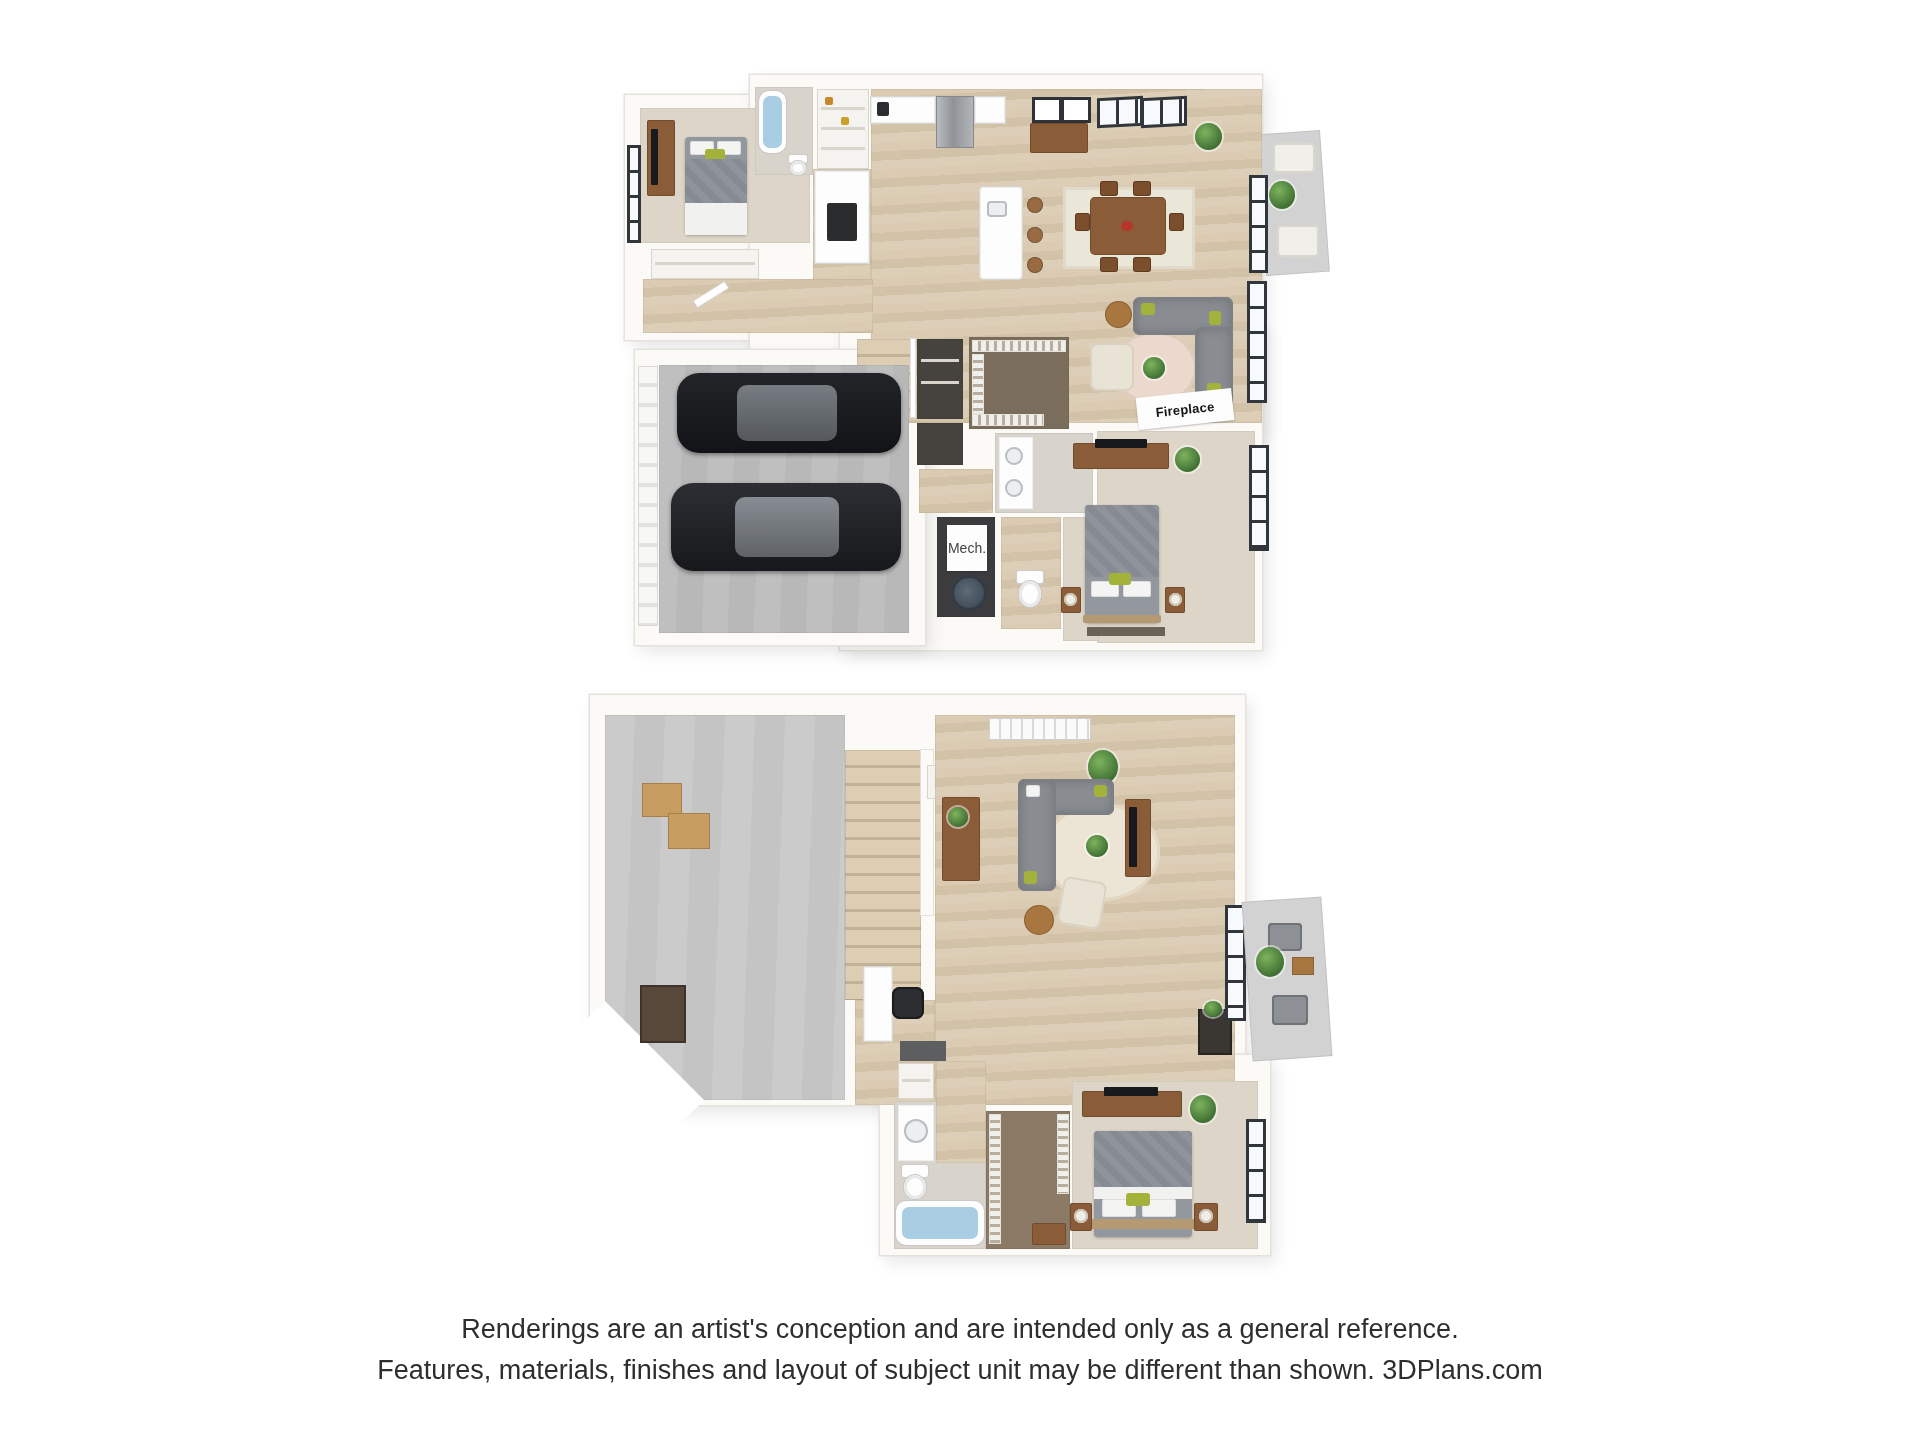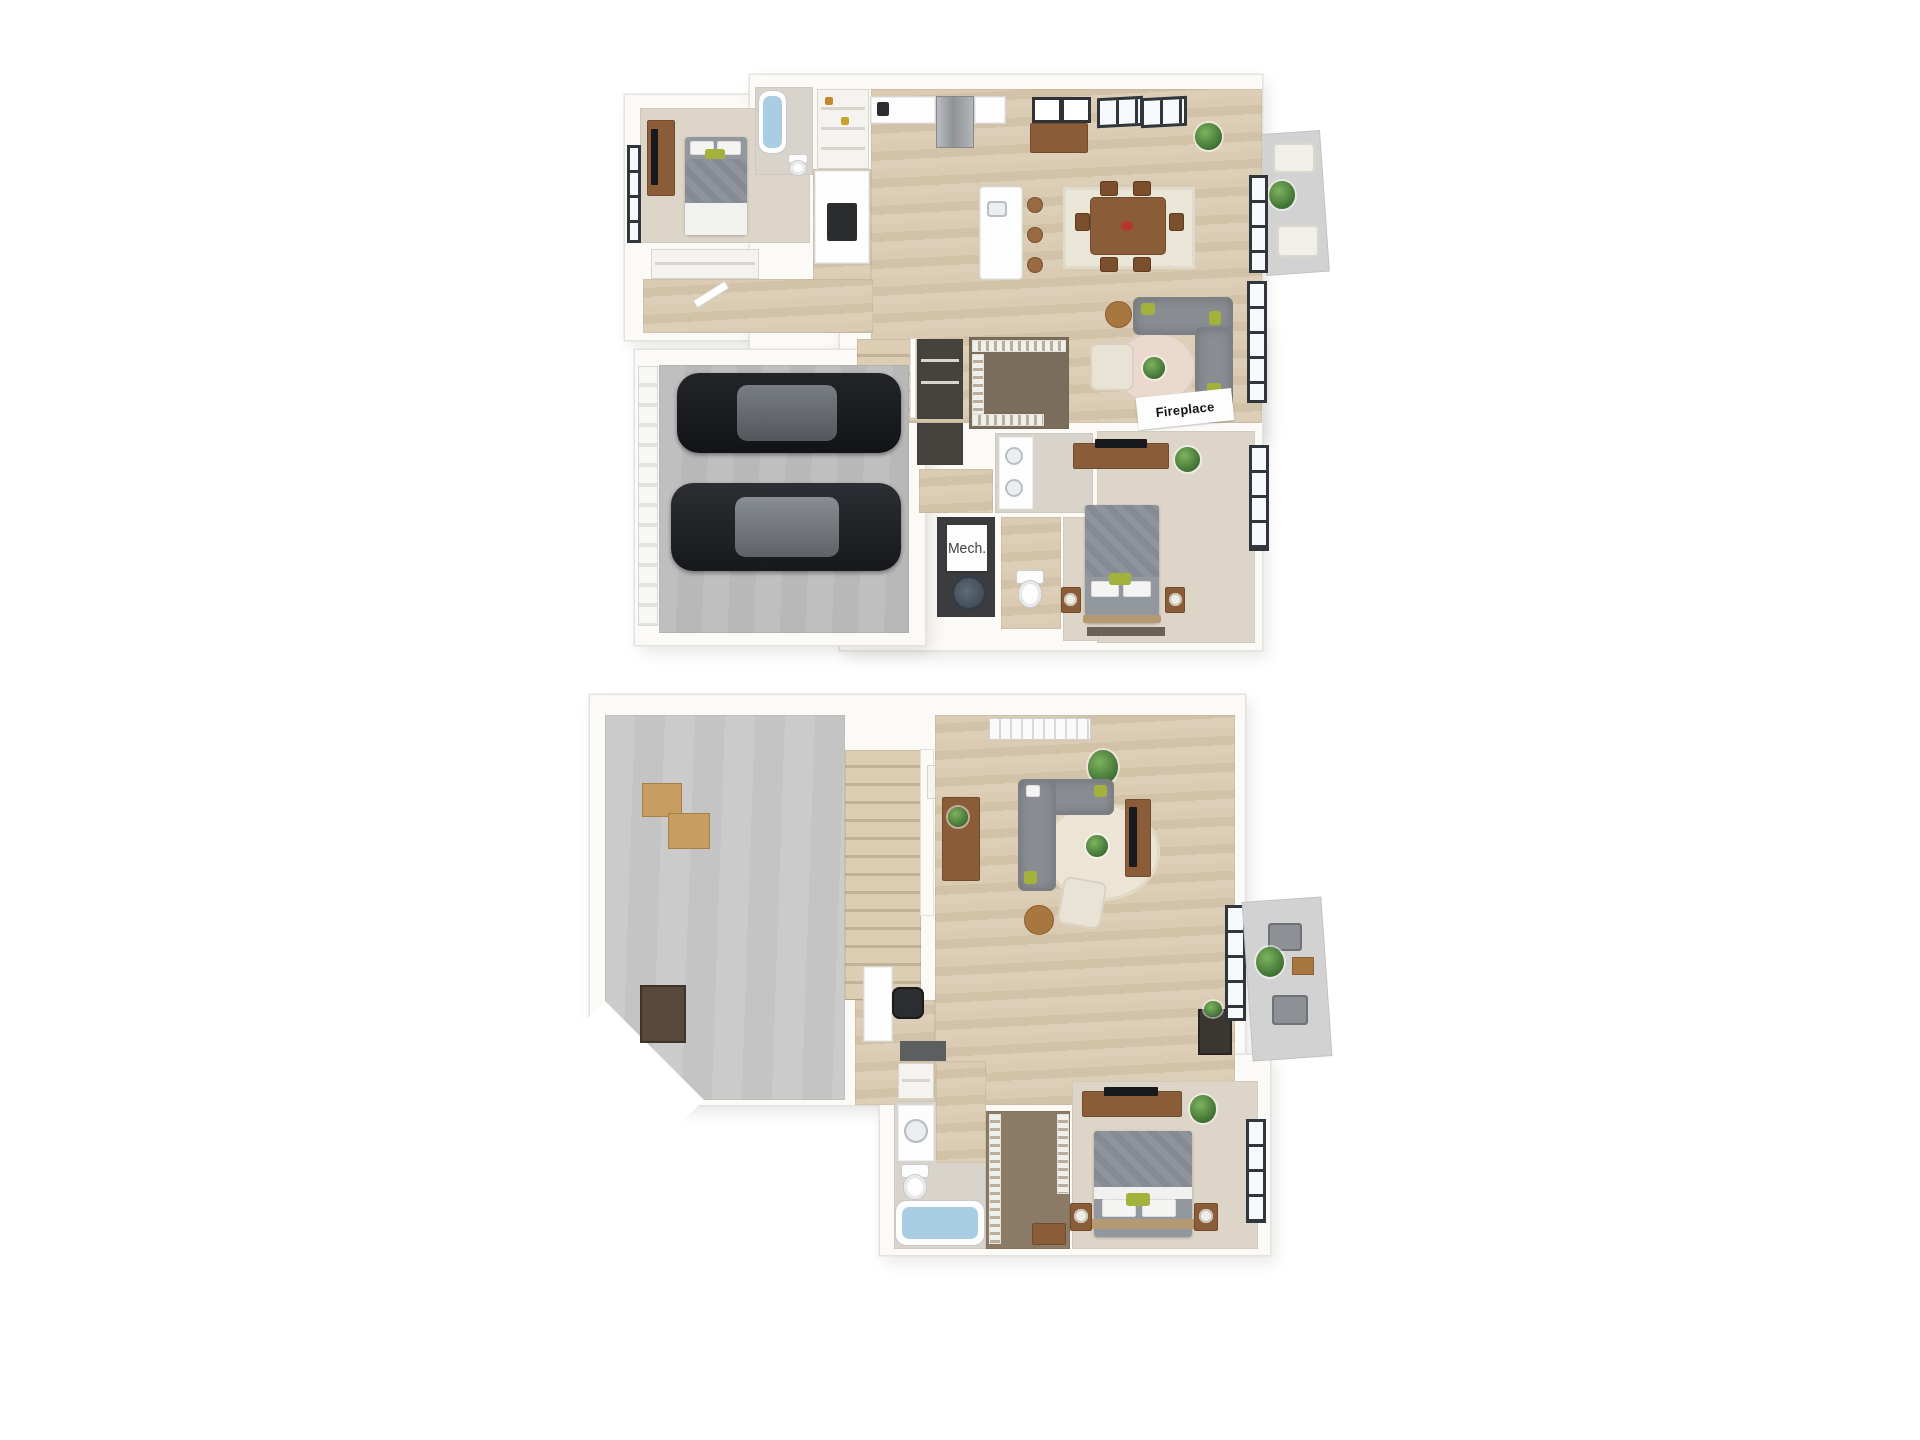--- a/index.html
+++ b/index.html
@@ -291,14 +291,18 @@
     <div class="pillow" style="left:562px;top:504px;width:34px;height:18px;"></div>
     <div class="pillow-green" style="left:546px;top:498px;width:24px;height:13px;"></div>
     <div class="head" style="left:510px;top:524px;width:106px;height:10px;"></div>
     <div class="woodf" style="left:490px;top:508px;width:22px;height:28px;"></div>
     <div class="woodf" style="left:614px;top:508px;width:24px;height:28px;"></div>
     <div class="lamp" style="left:494px;top:514px;width:14px;height:14px;"></div>
     <div class="lamp" style="left:619px;top:514px;width:14px;height:14px;"></div>
     <div class="win-v" style="left:666px;top:424px;width:14px;height:98px;"></div>
   </section>
 
+  <footer id="disclaimer">
+    <p>Renderings are an artist's conception and are intended only as a general reference.</p>
+    <p>Features, materials, finishes and layout of subject unit may be different than shown. 3DPlans.com</p>
+  </footer>
 
 </div>
 
 </body></html>

